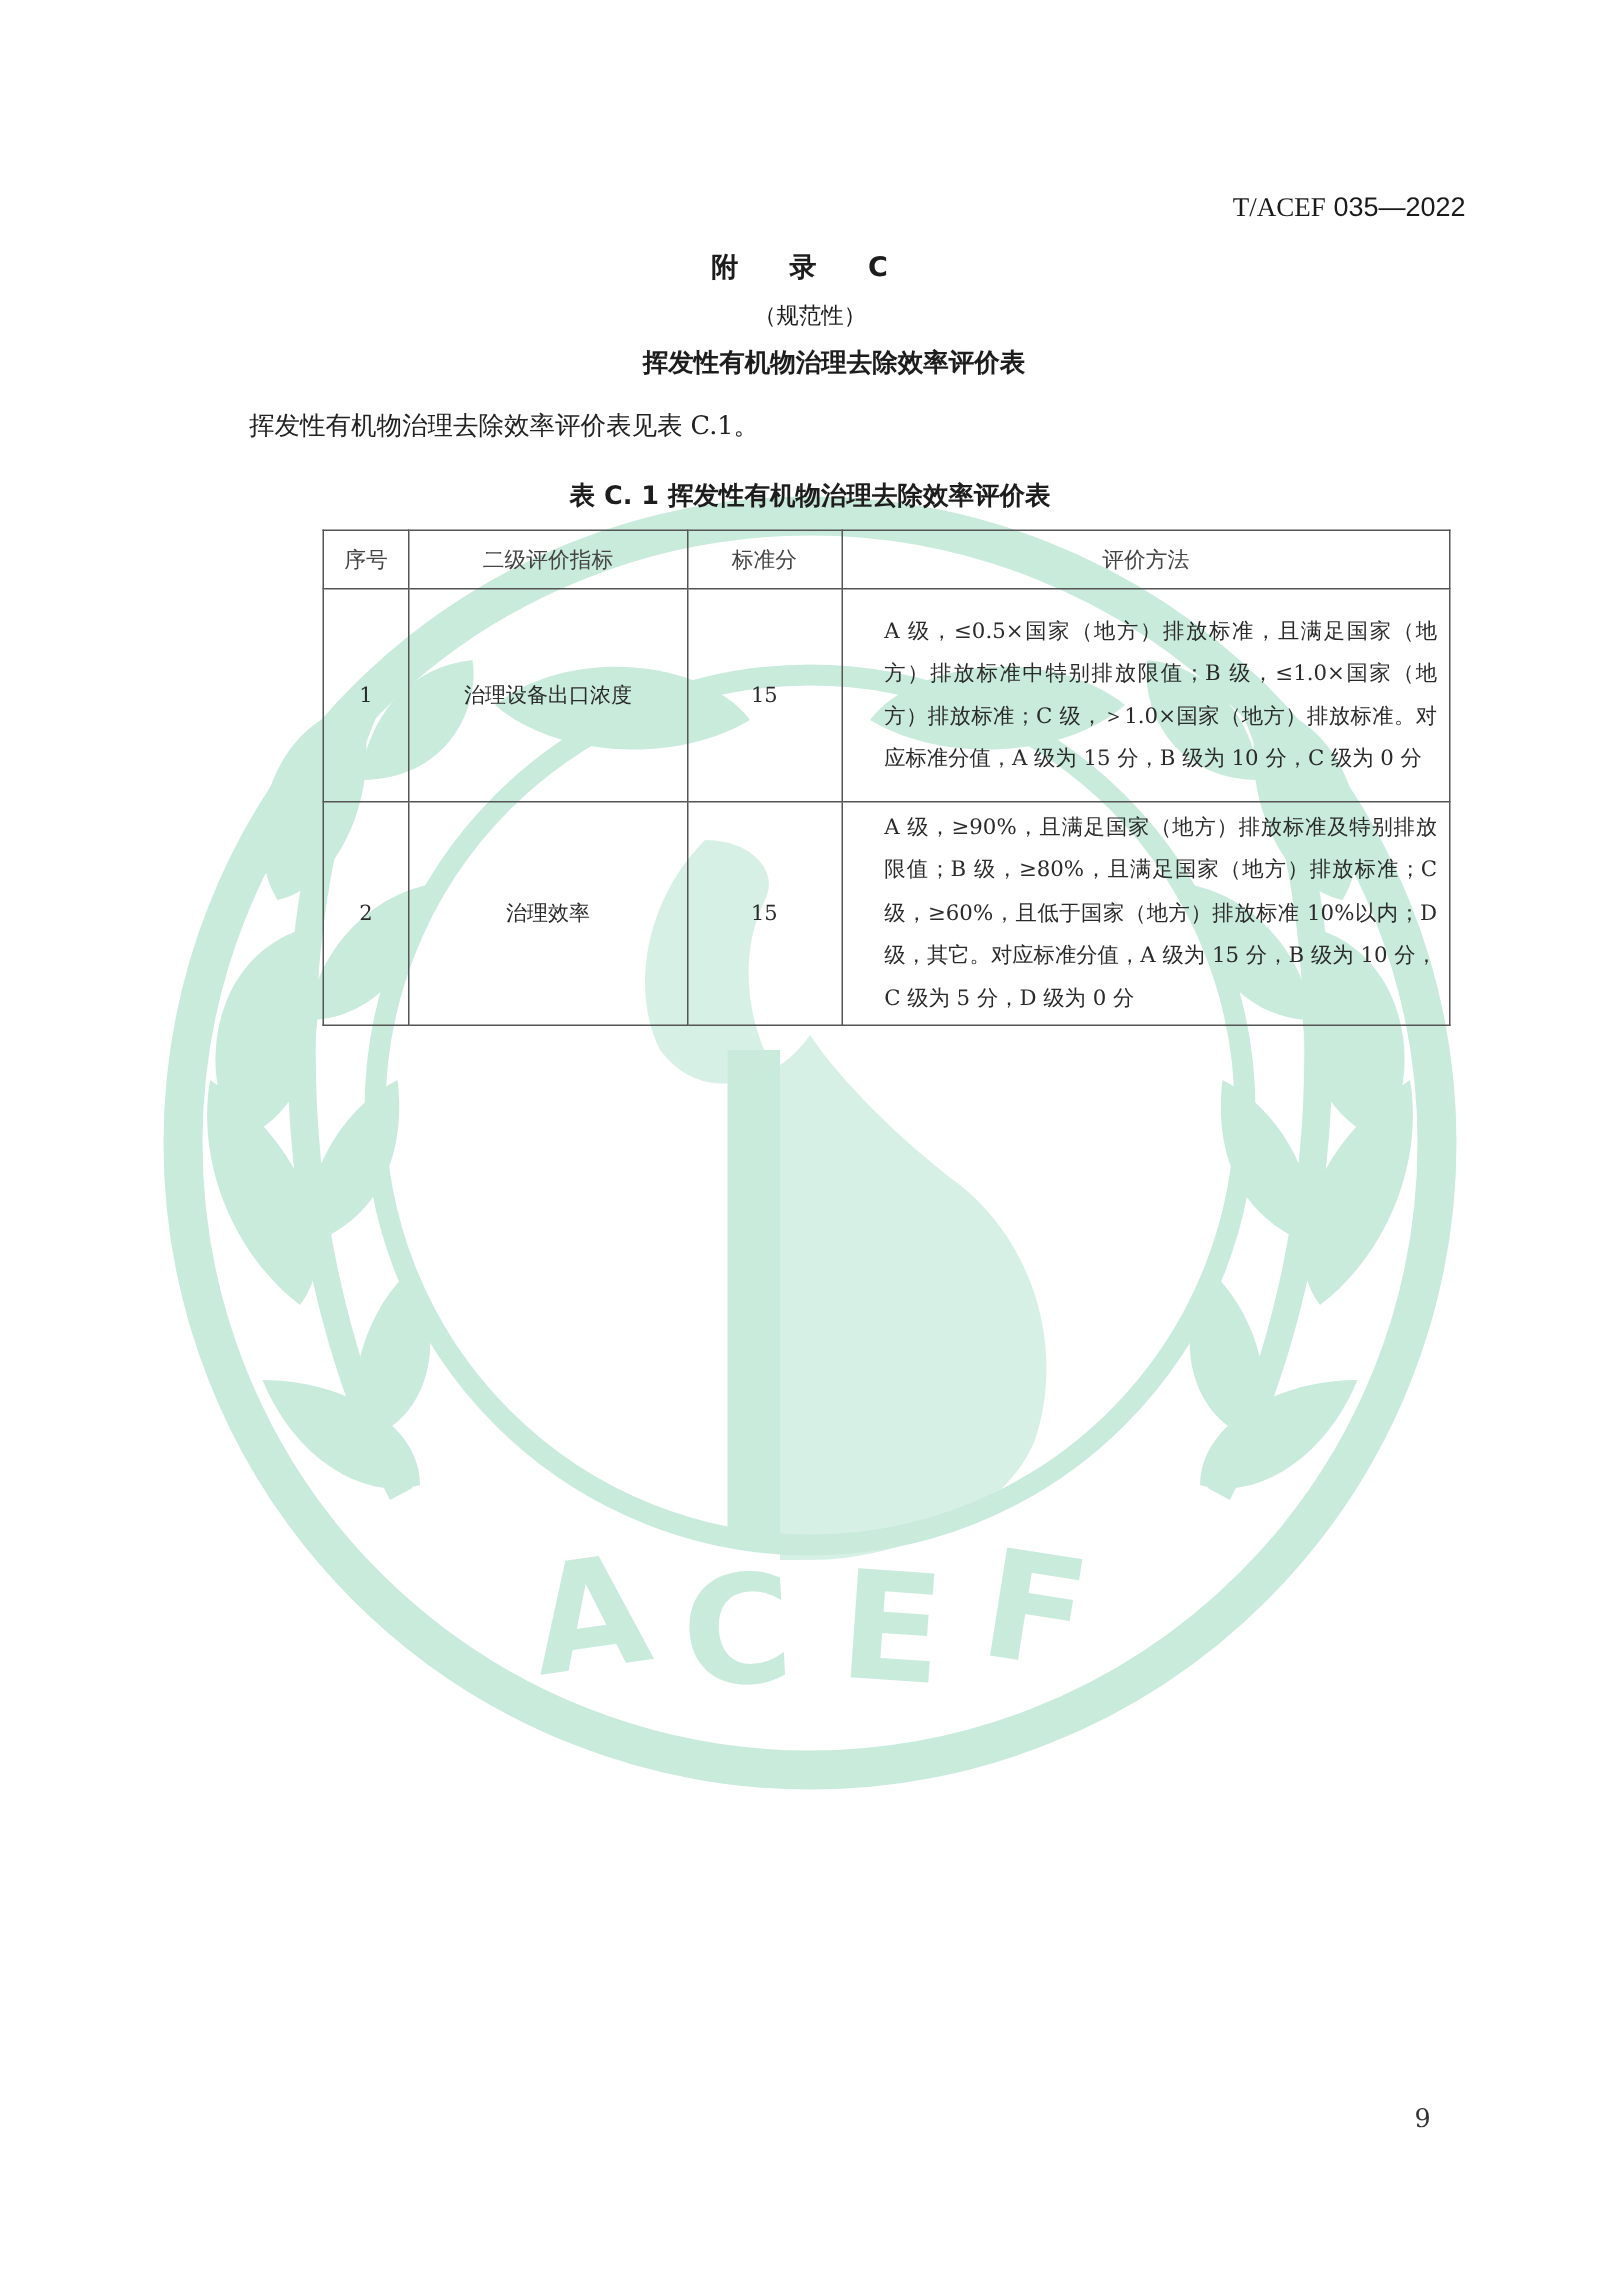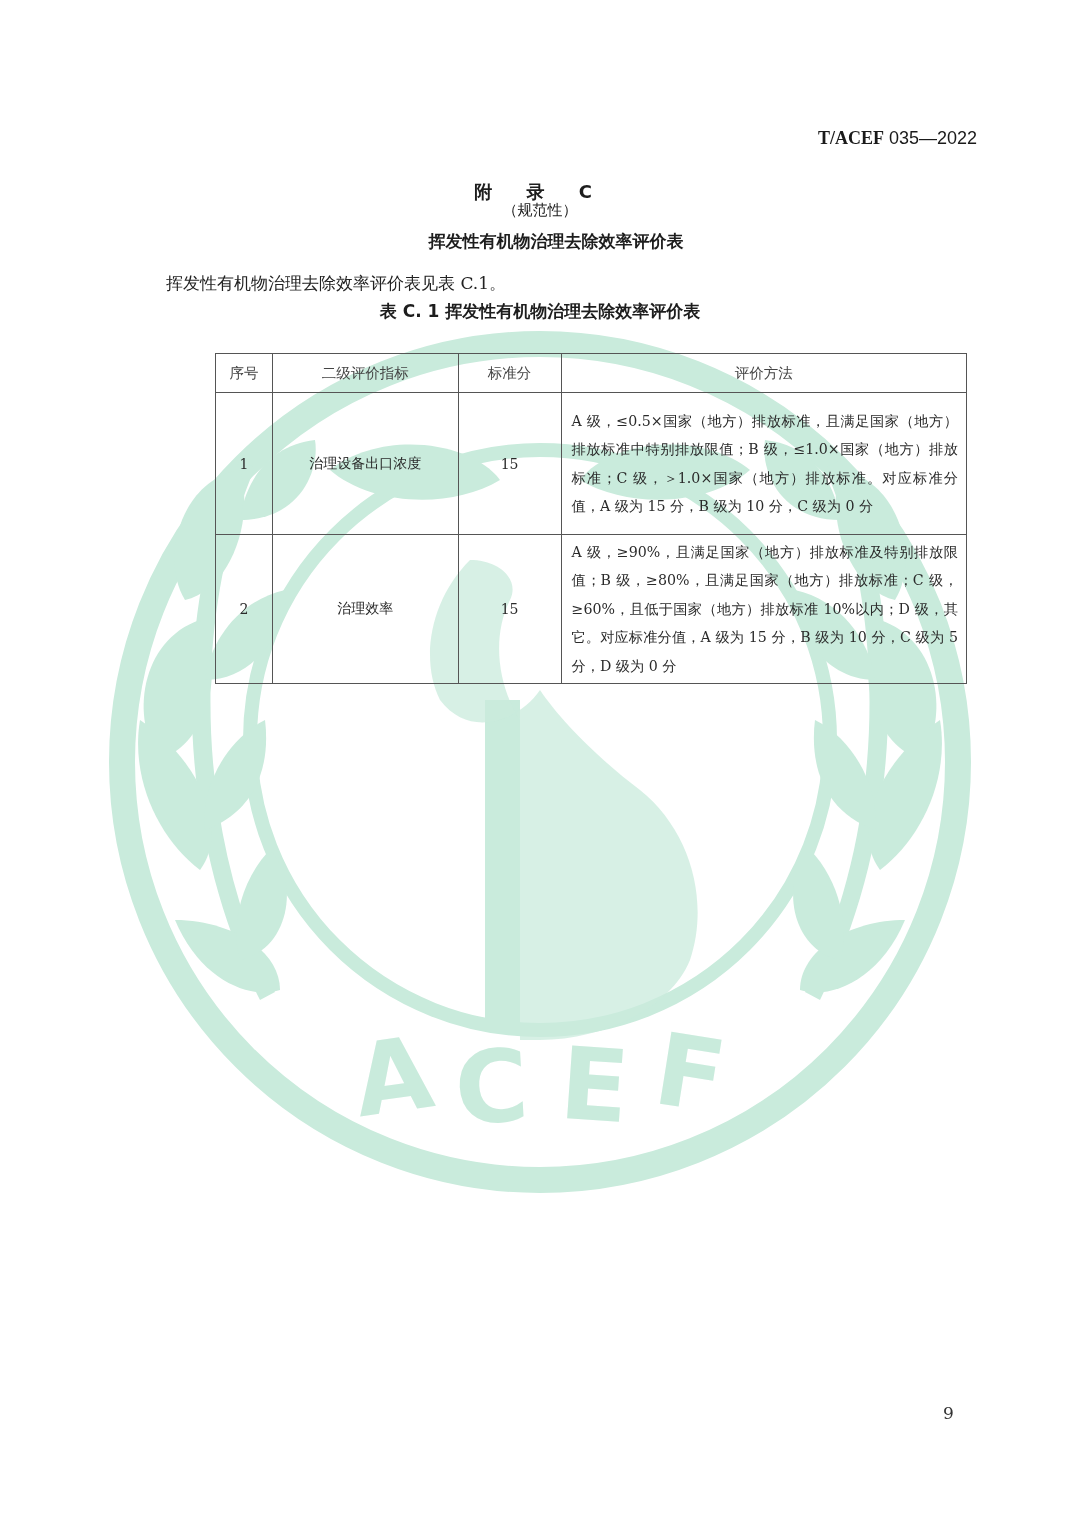--- a/index.html
+++ b/index.html
@@ -2,38 +2,38 @@
 <html><head>
 <meta charset="utf-8">
 <style>
   html, body { margin: 0; padding: 0; background: #ffffff; }
   body { width: 1080px; height: 1527px; position: relative; overflow: hidden;
          font-family: "DejaVu Serif", "Liberation Serif", serif; color: #2a2a2a; }
   .watermark { position: absolute; left: 0; top: 0; width: 1080px; height: 1527px; z-index: 0; }
   .layer { position: absolute; z-index: 1; text-align: right; }
   .std-code { left: 780px; top: 128px; width: 197px; text-align: right; font-size: 18px; color: #1a1a1a;
               font-family: "Liberation Sans", sans-serif; }
-  .std-code b { font-family: "Liberation Serif", serif; font-weight: bold; }
-  .appendix-title { left: 0; width: 1080px; top: 180px; text-align: center; font-size: 18px; font-weight: bold;
+  .std-code b { font-family: "Liberation Serif", serif; font-weight: normal; }
+  .appendix-title { left: 0; width: 1080px; top: 166px; text-align: center; font-size: 18px; font-weight: bold;
                     letter-spacing: 14px; font-family: "DejaVu Sans", sans-serif; color: #1d1d1d; }
   .appendix-nature { left: 0; width: 1080px; top: 201px; text-align: center; font-size: 15px;
                      font-family: "DejaVu Sans", sans-serif; color: #1d1d1d; }
   .appendix-name { left: 16px; width: 1080px; top: 230px; text-align: center; font-size: 17px; font-weight: bold;
                    font-family: "DejaVu Sans", sans-serif; color: #1d1d1d; }
   .intro { left: 166px; top: 272px; font-size: 17px; color: #222; }
-  .table-caption { left: 0; width: 1080px; top: 300px; text-align: center; font-size: 17px; font-weight: bold;
+  .table-caption { left: 0; width: 1080px; top: 319px; text-align: center; font-size: 17px; font-weight: bold;
                    font-family: "DejaVu Sans", sans-serif; color: #1d1d1d; }
   table.eval { position: absolute; left: 177px; top: 353px; width: 752px; border-collapse: collapse; z-index: 1;
                font-size: 14px; color: #2a2a2a; margin-left: 38px; }
   table.eval th, table.eval td { border: 1.5px solid #555; padding: 0; }
   table.eval th { height: 38px; font-weight: normal; color: #444; text-align: center; font-size: 14.5px; }
   table.eval td.c { text-align: center; vertical-align: middle; }
   table.eval td.l { text-align: center; vertical-align: middle; padding-left: 0; }
   table.eval td.m { text-align: center; vertical-align: middle; }
-  table.eval td.method { padding: 3px 8px 3px 10px; line-height: 28.4px; text-align: justify; font-size: 14.2px; }
+  table.eval td.method { padding: 3px 8px 3px 28px; line-height: 28.4px; text-align: justify; font-size: 14.2px; }
   .page-number { left: 943px; top: 1403px; font-size: 17px; color: #333; }
 </style>
 </head>
 <body>
 
 <svg class="watermark" viewBox="0 0 1080 1527" xmlns="http://www.w3.org/2000/svg">
   <g fill="none" stroke="#c9ebdc">
 
     <circle cx="540" cy="762" r="418" stroke-width="26"></circle>
 

